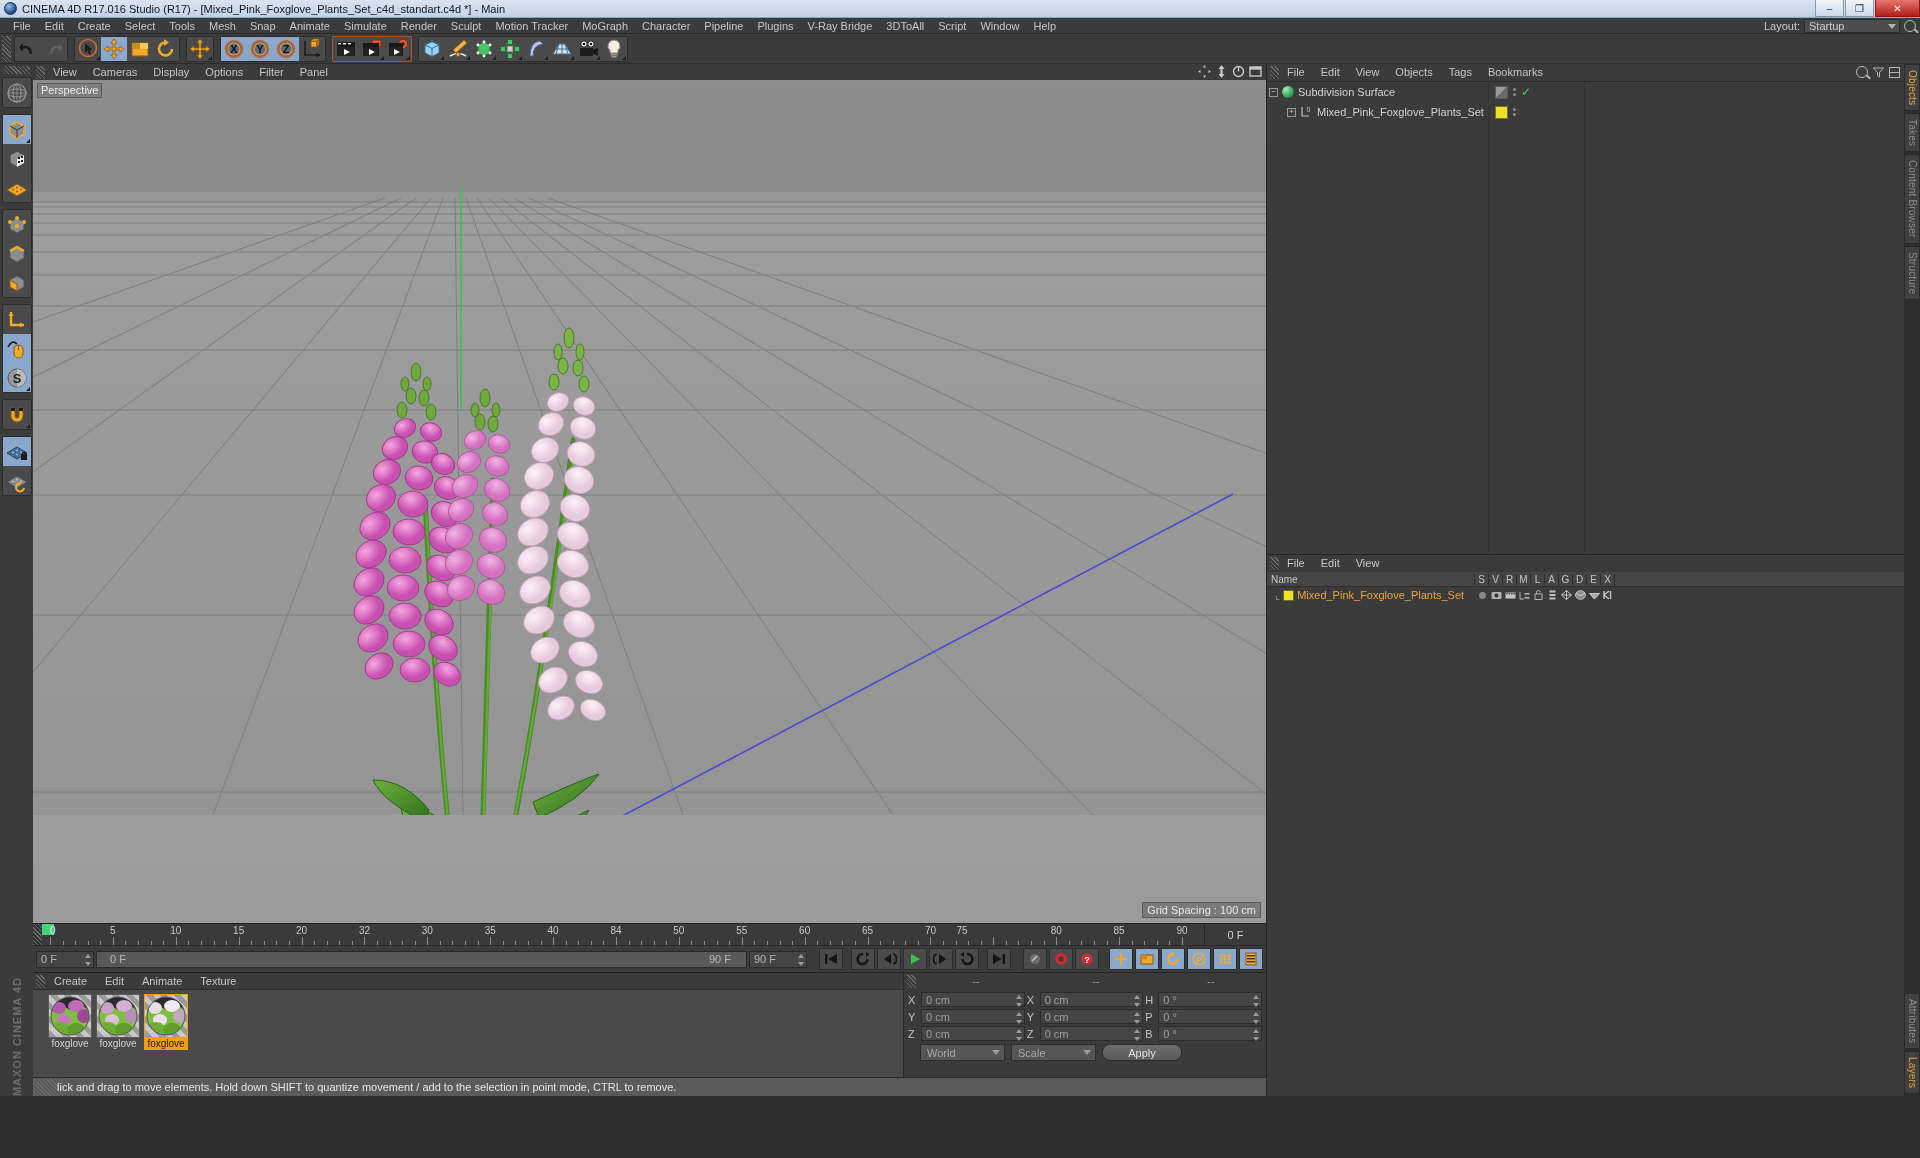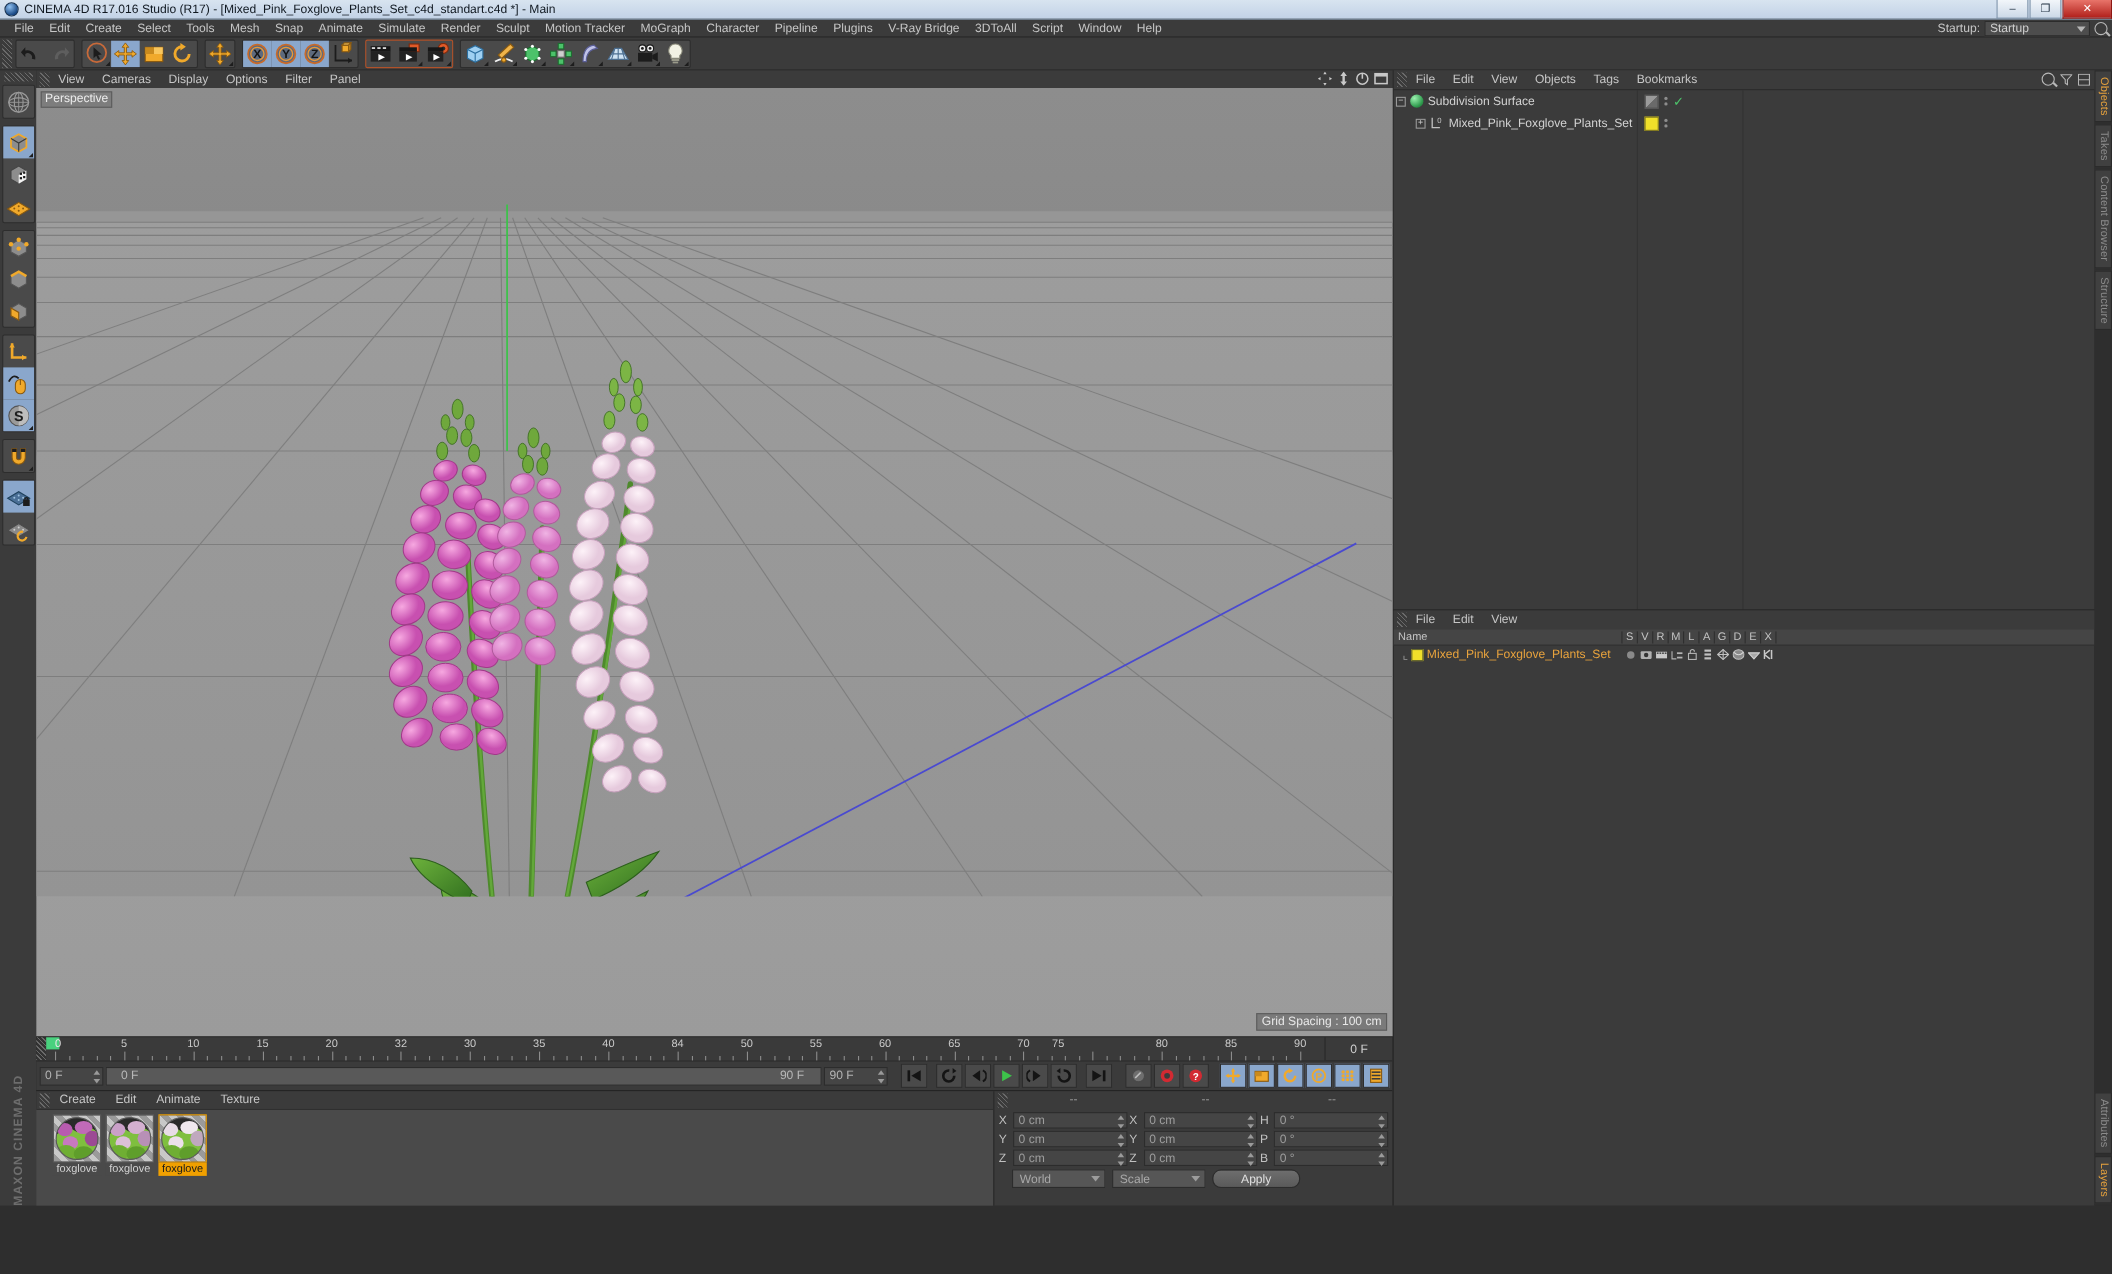--- a/index.html
+++ b/index.html
@@ -207,21 +207,21 @@
   <div class="mi">MoGraph</div>
   <div class="mi">Character</div>
   <div class="mi">Pipeline</div>
   <div class="mi">Plugins</div>
   <div class="mi">V-Ray Bridge</div>
   <div class="mi">3DToAll</div>
   <div class="mi">Script</div>
   <div class="mi">Window</div>
   <div class="mi">Help</div>
   <div id="layoutbox">
-    <span class="lbl">Startup:</span>
+    <span class="lbl">Layout:</span>
     <div id="layoutsel">
       <span>Startup</span>
       <span class="arr"></span>
     </div>
     <div class="magn"></div>
   </div>
 </div>
 
 <div id="toolbar">
   <div class="tgrip"></div>
@@ -1225,20 +1225,24 @@
             <div class="cdrop">
               <span>Scale</span>
               <span class="arr"></span>
             </div>
             <div id="applybtn">Apply</div>
           </div>
         </div>
       </div>
     </div>
 
+    <div id="statusbar">
+      <div class="sgrip"></div>
+      <div id="statustext">lick and drag to move elements. Hold down SHIFT to quantize movement / add to the selection in point mode, CTRL to remove.</div>
+    </div>
   </div>
 
   <div id="rightdock">
 
     <div id="objpanel">
       <div class="panelhdr">
         <div class="pgrip"></div>
         <div class="mi">File</div>
         <div class="mi">Edit</div>
         <div class="mi">View</div>

